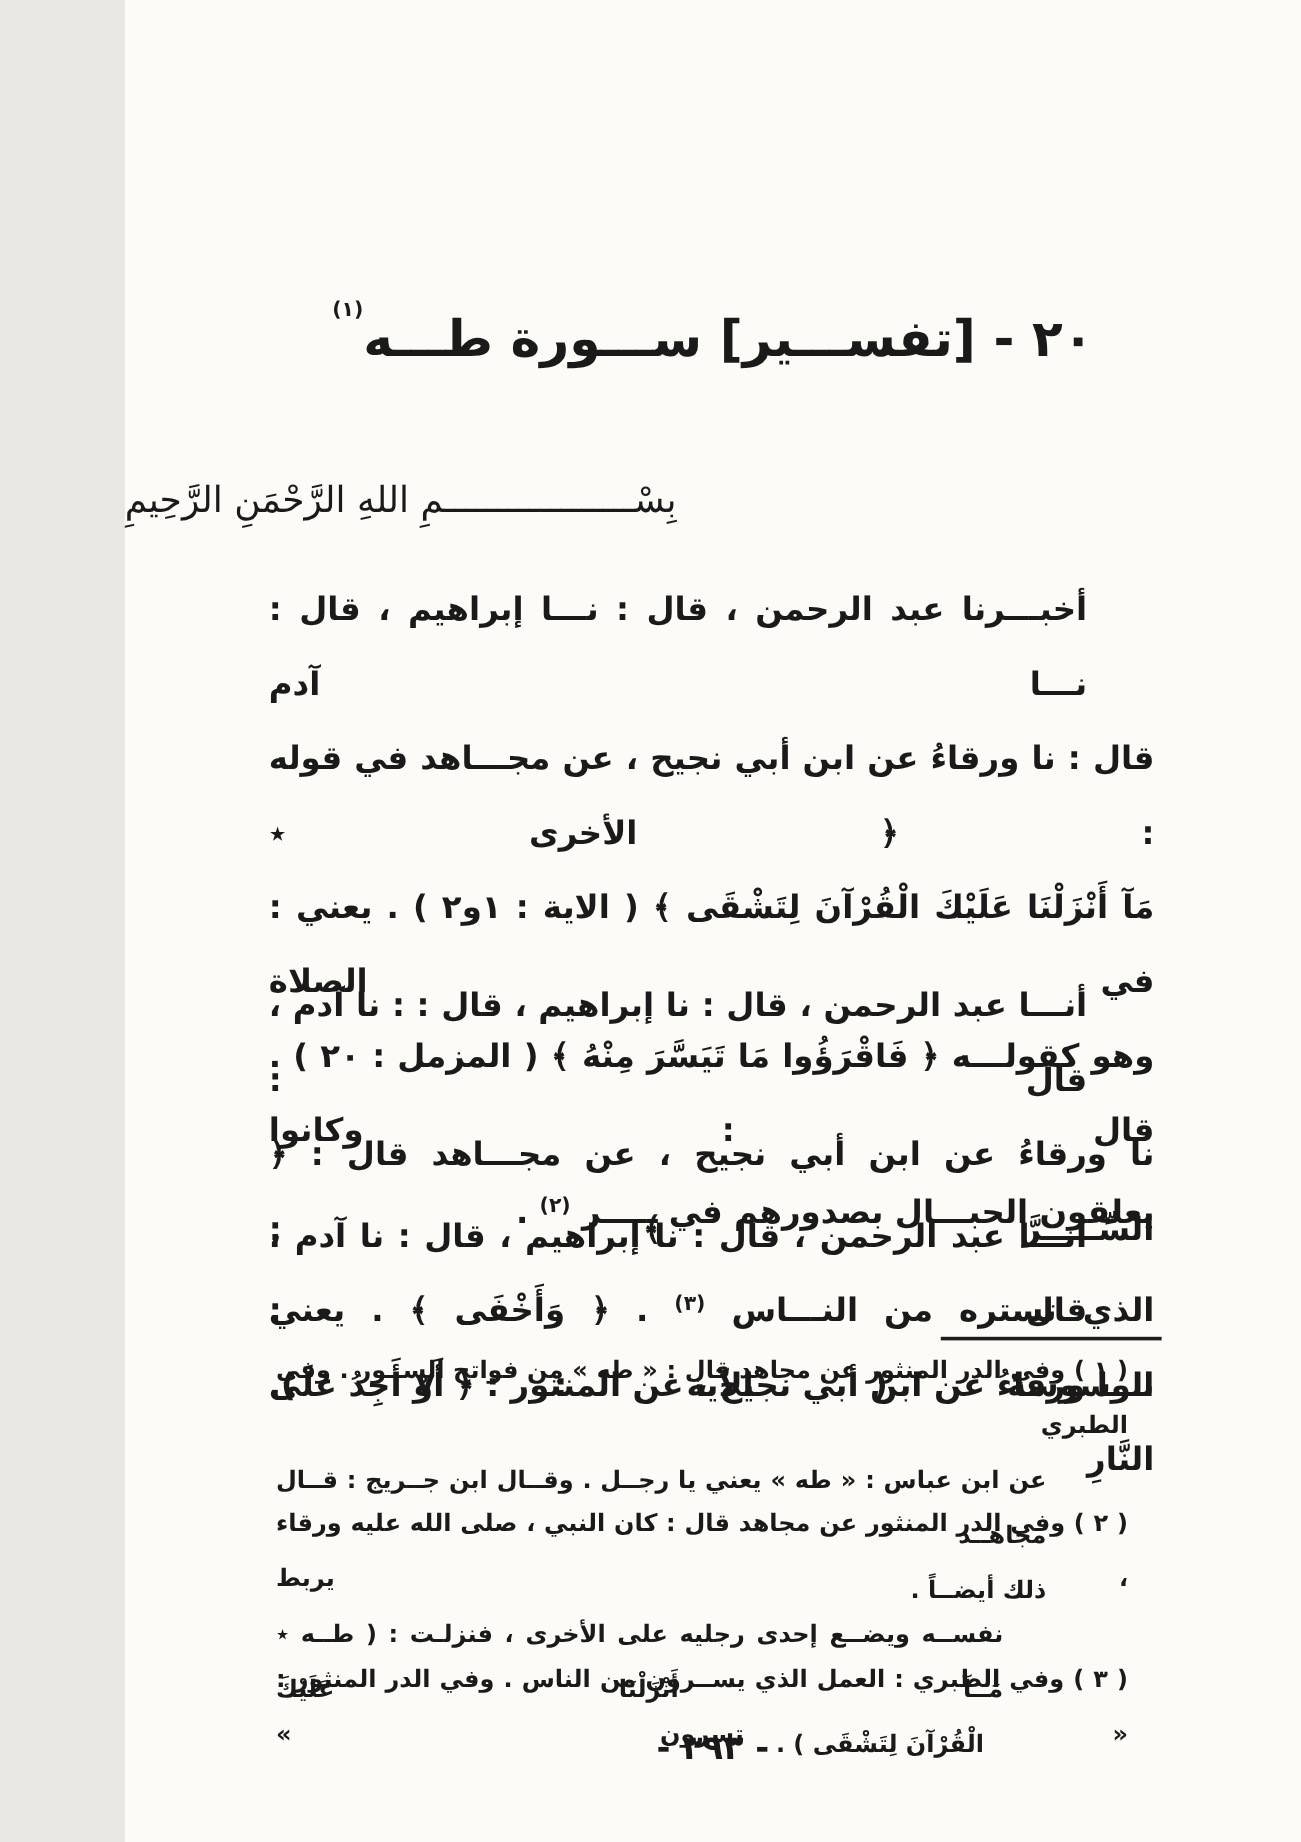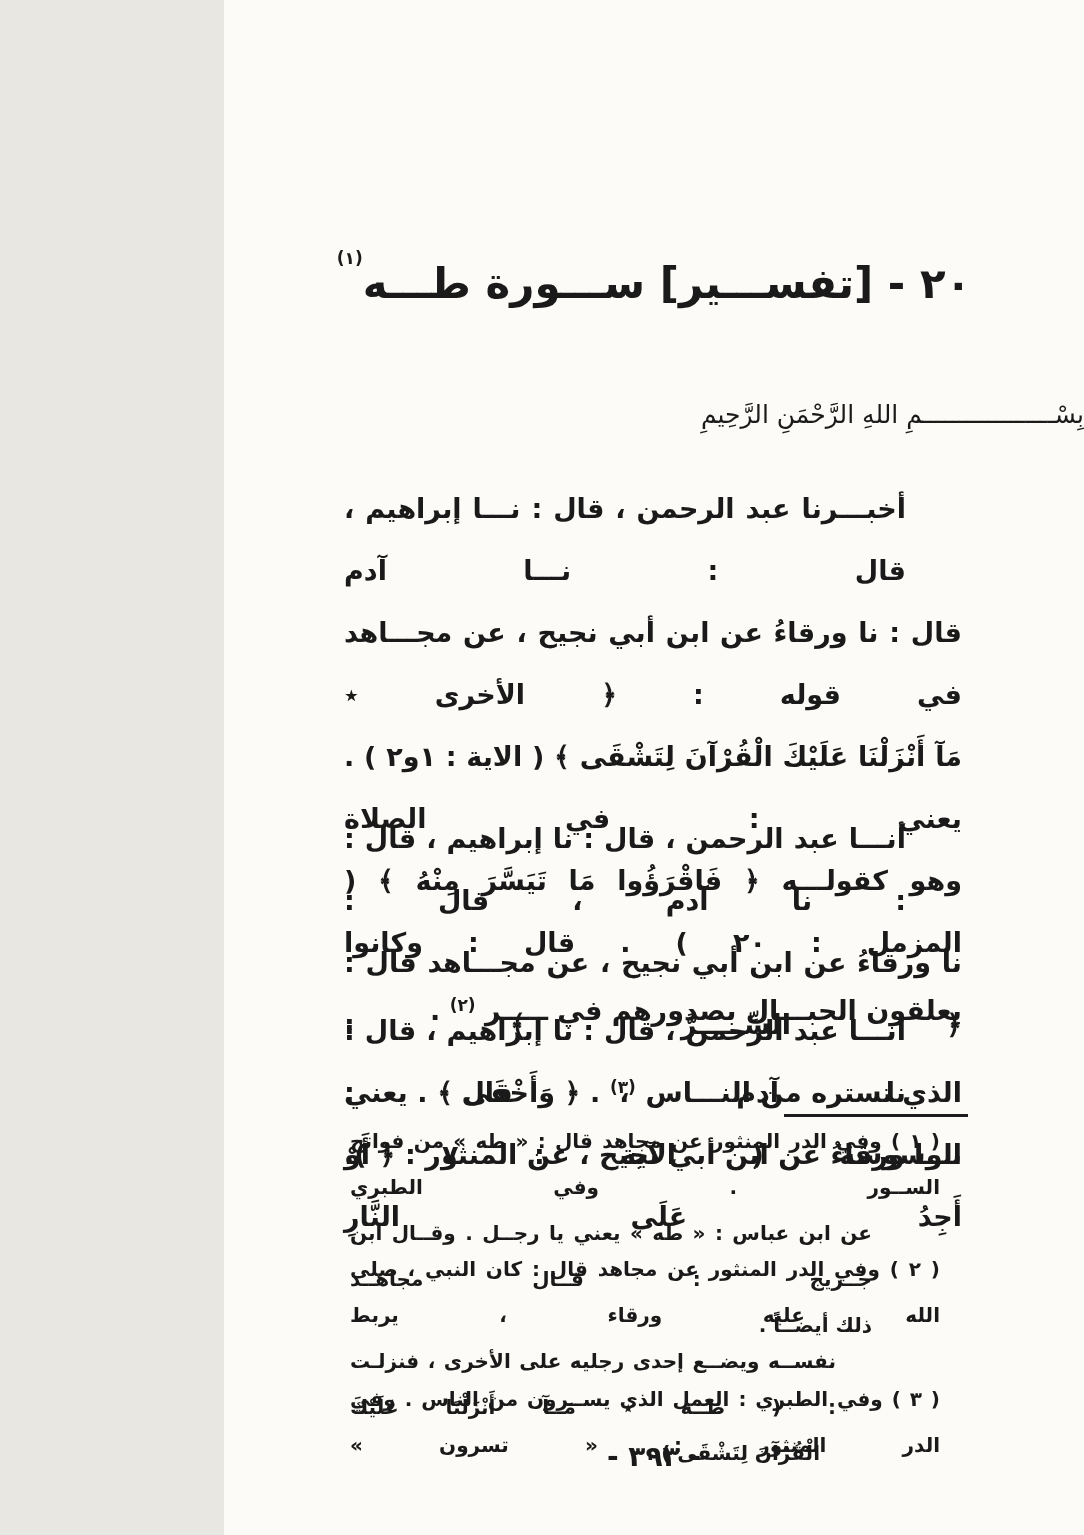--- a/index.html
+++ b/index.html
@@ -3,21 +3,21 @@
 <meta charset="utf-8">
 <style>
   * { box-sizing: border-box; margin: 0; padding: 0; }
   html, body { width: 1084px; }
   body {
     font-family: "DejaVu Sans", sans-serif;
     background: #e9e7e1;
   }
   .page {
     position: relative;
-    width: 860px;
+    width: 980px;
     height: 1535px;
     background: #fcfbf7;
     color: #1a1a1a;
     direction: rtl;
     overflow: hidden;
   }
   
   .title {
     position: absolute;
     top: 248px; right: 0; left: 0;
@@ -29,25 +29,24 @@
   }
   .title sup {
     font-size: 17px;
     vertical-align: 34px;
     font-weight: bold;
   }
   
   .basmala {
     position: absolute;
     top: 400px; right: 0; left: 0;
-    text-align: right;
-    font-size: 25px;
+    text-align: left;
+    font-size: 30px;
     font-weight: normal;
     white-space: nowrap;
-    padding-left: 18px;
   }
   
   .para {
     position: absolute;
     right: 122px;
     left: 120px;
   }
   .p1 { top: 478px; }
   .p2 { top: 808px; }
   .p3 { top: 1000px; }

